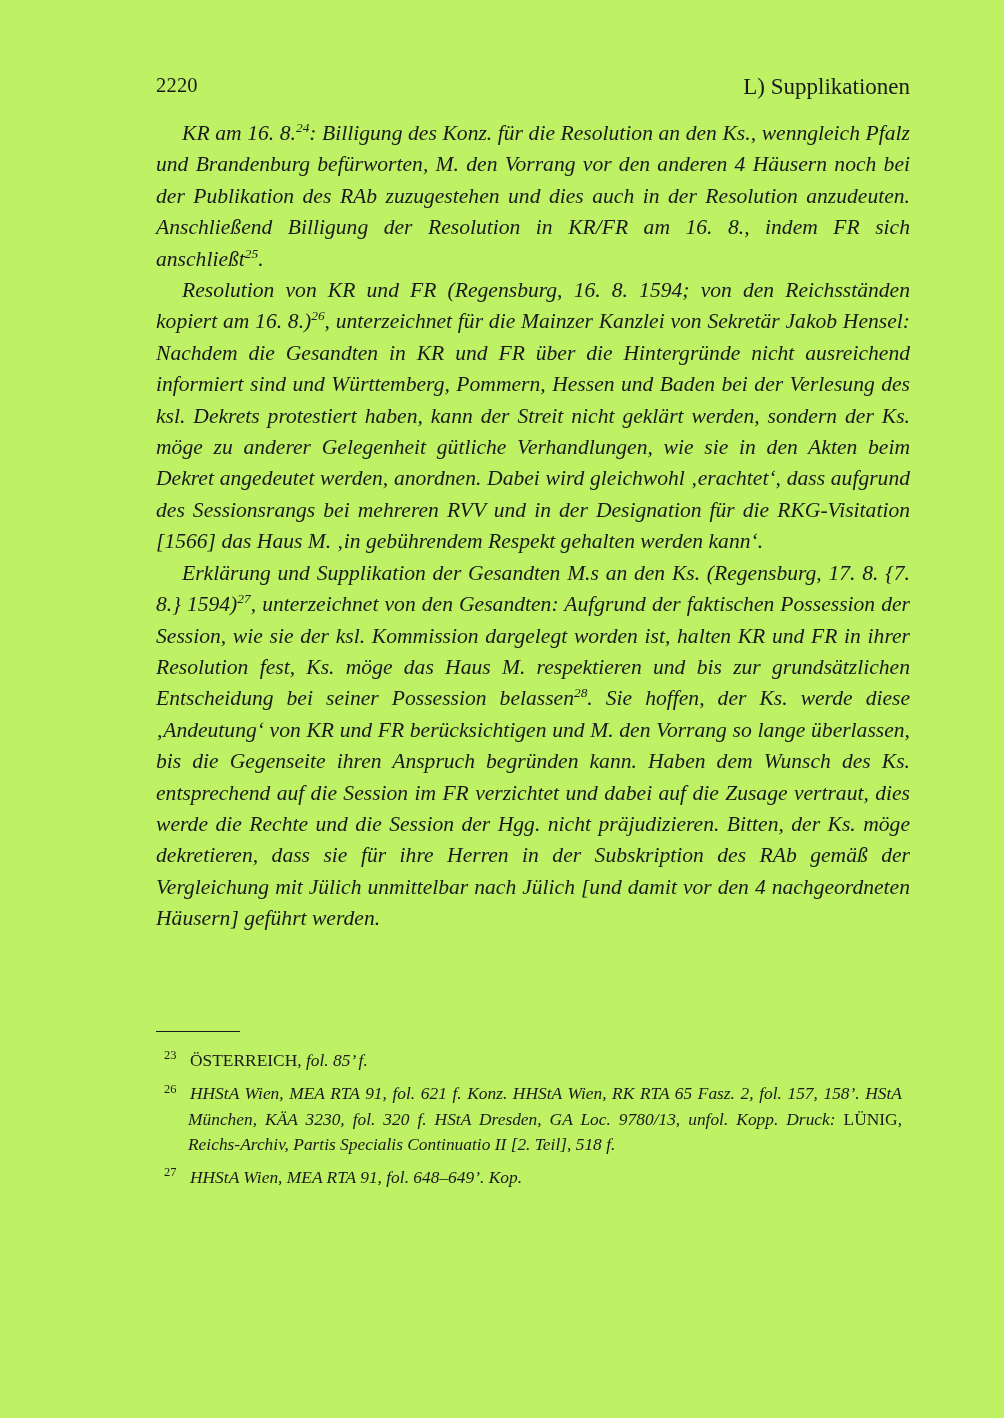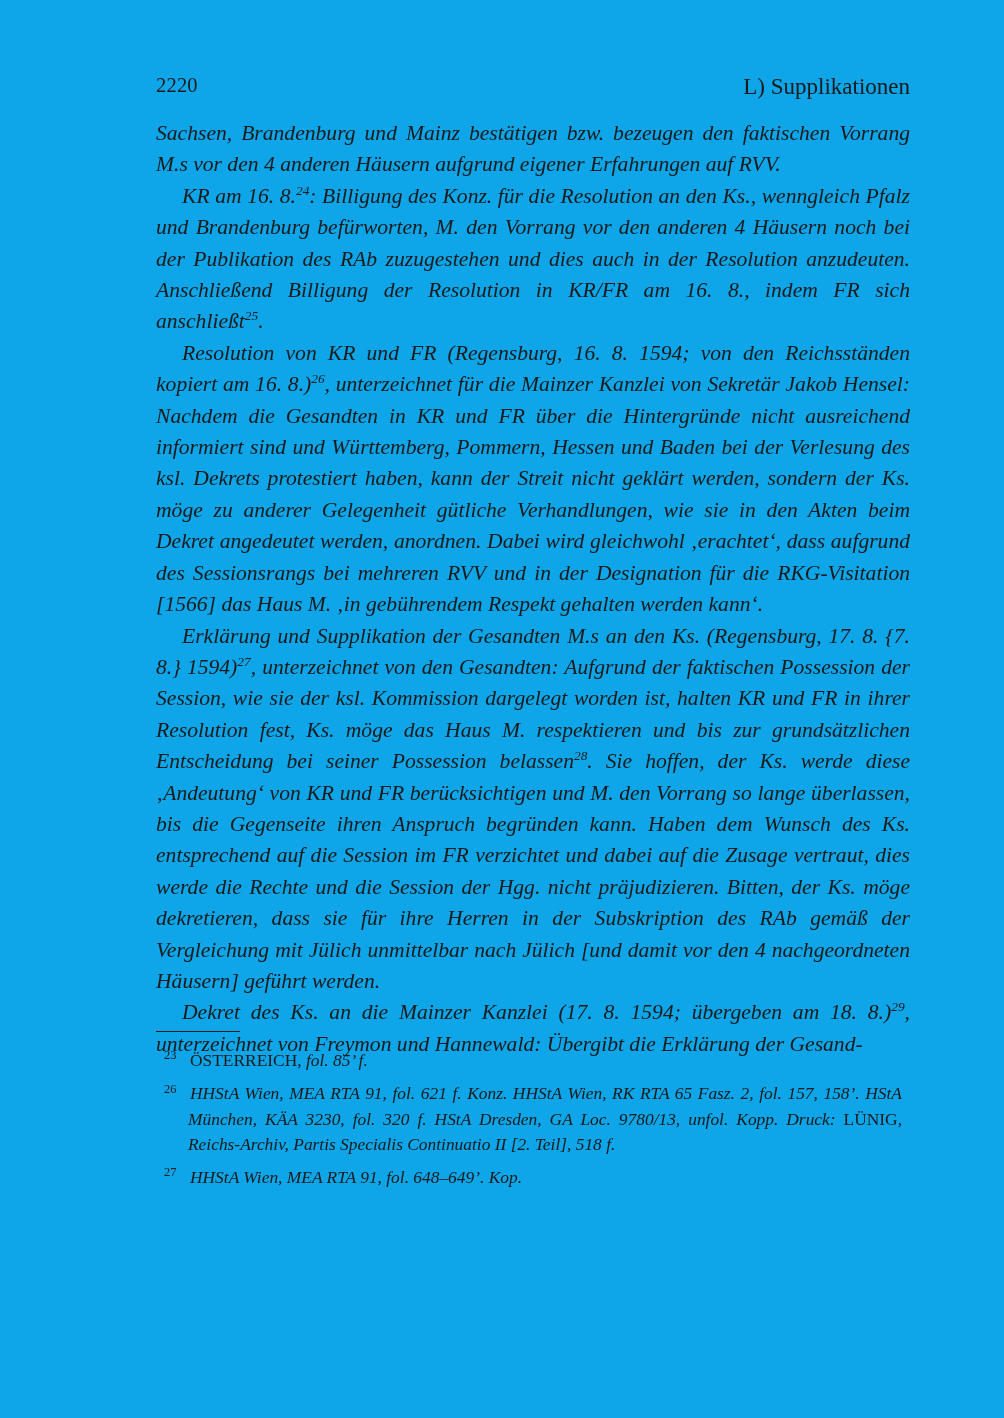--- a/index.html
+++ b/index.html
@@ -8,21 +8,21 @@
     background: #ffffff;
   }
   body {
     font-family: "Liberation Serif", "DejaVu Serif", serif;
     color: #1a1a1a;
   }
   .page {
     position: relative;
     width: 1004px;
     height: 1418px;
-    background: #0ea5e9;
+    background: #bef264;
     overflow: hidden;
     box-sizing: border-box;
   }
 
   
   .running-head {
     position: absolute;
     left: 156px;
     top: 74px;
     width: 754px;
@@ -120,25 +120,23 @@
 <body>
 
 <div class="page">
 
   <div class="running-head">
     <span class="folio">2220</span>
     <span class="head-title">L) Supplikationen</span>
   </div>
 
   <div class="body-block">
-    <p class="para">Sachsen, Brandenburg und Mainz bestätigen bzw. bezeugen den faktischen Vorrang M.s vor den 4 anderen Häusern aufgrund eigener Erfahrungen auf RVV.</p>
     <p class="para indent">KR am 16. 8.<sup class="fn">24</sup>: Billigung des Konz. für die Resolution an den Ks., wenngleich Pfalz und Brandenburg befürworten, M. den Vorrang vor den anderen 4 Häusern noch bei der Publikation des RAb zuzugestehen und dies auch in der Resolution anzudeuten. Anschließend Billigung der Resolution in KR/FR am 16. 8., indem FR sich anschließt<sup class="fn">25</sup>.</p>
     <p class="para indent">Resolution von KR und FR (Regensburg, 16. 8. 1594; von den Reichsständen kopiert am 16. 8.)<sup class="fn">26</sup>, unterzeichnet für die Mainzer Kanzlei von Sekretär Jakob Hensel: Nachdem die Gesandten in KR und FR über die Hintergründe nicht ausreichend informiert sind und Württemberg, Pommern, Hessen und Baden bei der Verlesung des ksl. Dekrets protestiert haben, kann der Streit nicht geklärt werden, sondern der Ks. möge zu anderer Gelegenheit gütliche Verhandlungen, wie sie in den Akten beim Dekret angedeutet werden, anordnen. Dabei wird gleichwohl ‚erachtet‘, dass aufgrund des Sessionsrangs bei mehreren RVV und in der Designation für die RKG-Visitation [1566] das Haus M. ‚in gebührendem Respekt gehalten werden kann‘.</p>
     <p class="para indent">Erklärung und Supplikation der Gesandten M.s an den Ks. (Regensburg, 17. 8. {7. 8.} 1594)<sup class="fn">27</sup>, unterzeichnet von den Gesandten: Aufgrund der faktischen Possession der Session, wie sie der ksl. Kommission dargelegt worden ist, halten KR und FR in ihrer Resolution fest, Ks. möge das Haus M. respektieren und bis zur grundsätzlichen Entscheidung bei seiner Possession belassen<sup class="fn">28</sup>. Sie hoffen, der Ks. werde diese ‚Andeutung‘ von KR und FR berücksichtigen und M. den Vorrang so lange überlassen, bis die Gegenseite ihren Anspruch begründen kann. Haben dem Wunsch des Ks. entsprechend auf die Session im FR verzichtet und dabei auf die Zusage vertraut, dies werde die Rechte und die Session der Hgg. nicht präjudizieren. Bitten, der Ks. möge dekretieren, dass sie für ihre Herren in der Subskription des RAb gemäß der Vergleichung mit Jülich unmittelbar nach Jülich [und damit vor den 4 nachgeordneten Häusern] geführt werden.</p>
-    <p class="para indent">Dekret des Ks. an die Mainzer Kanzlei (17. 8. 1594; übergeben am 18. 8.)<sup class="fn">29</sup>, unterzeichnet von Freymon und Hannewald: Übergibt die Erklärung der Gesand-</p>
   </div>
 
   <div class="fn-rule"></div>
 
   <div class="footnotes">
     <p class="fn-item"><span class="fn-num">23</span><span class="scn">ÖSTERREICH</span>, fol. 85’ f.</p>
     <p class="fn-item multi"><span class="fn-num">26</span>HHStA Wien, MEA RTA 91, fol. 621 f. Konz. HHStA Wien, RK RTA 65 Fasz. 2, fol. 157, 158’. HStA München, KÄA 3230, fol. 320 f. HStA Dresden, GA Loc. 9780/13, unfol. Kopp. Druck: <span class="scn">LÜNIG</span>, Reichs-Archiv, Partis Specialis Continuatio II [2. Teil], 518 f.</p>
     <p class="fn-item"><span class="fn-num">27</span>HHStA Wien, MEA RTA 91, fol. 648–649’. Kop.</p>
   </div>
 

